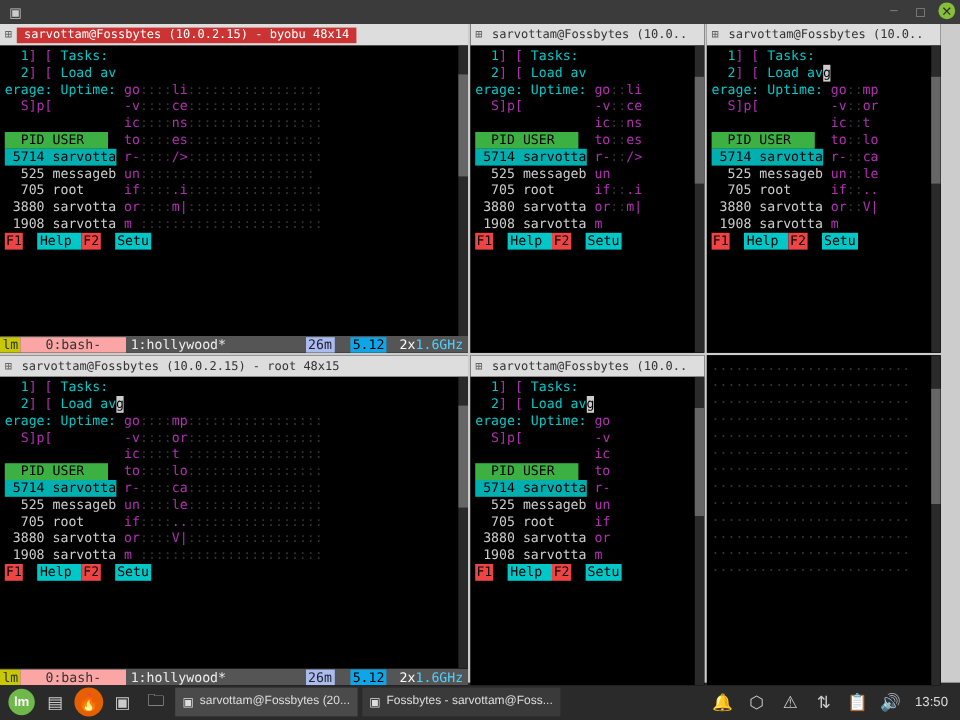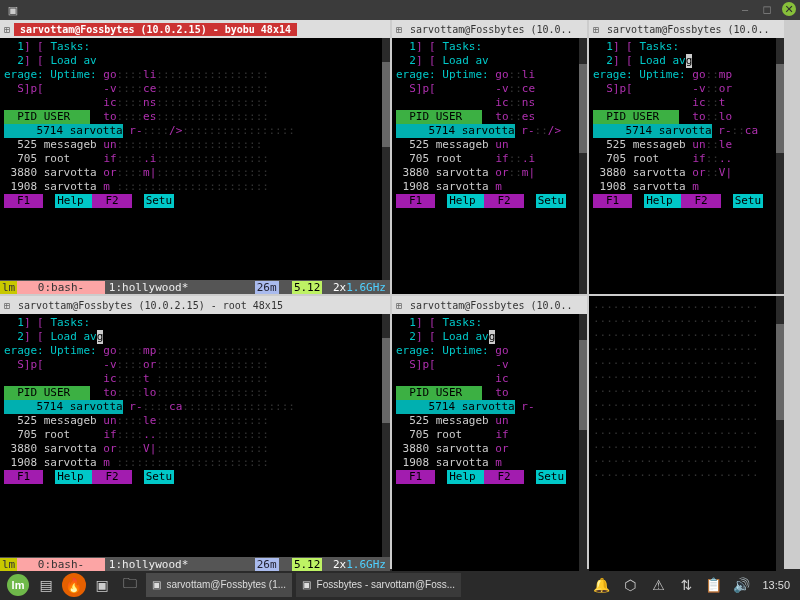--- a/index.html
+++ b/index.html
@@ -53,53 +53,52 @@
   font-size: 10px;
   white-space: nowrap;
   overflow: hidden;
 }
 .byobu-header .splitglyph { color: #666; margin: 0 4px; }
 .byobu-header .titletxt { padding: 0 4px; }
 .byobu-header.redtitle .titletxt {
   background: #cc3333;
   color: #fff;
   padding: 1px 6px;
-  font-weight: bold;
 }
 .term-body {
   flex: 1;
   background: #000;
   padding: 2px 4px;
   overflow: hidden;
   position: relative;
 }
 .tline { display: flex; white-space: pre; line-height: 14px; height: 14px; }
 .cyan { color: #00c8c8; }
 .mag { color: #b030b0; }
 .wht { color: #ccc; }
 .dotbg { color: #333; }
 .pidhdr { background: #3cb043; color: #000; }
-.row-high { background: #00b0b0; color: #000; padding-left: 26px; }
+.row-high { background: #00b0b0; color: #000; }
 .cursor-block { background: #ccc; color: #000; }
 .helpbar { display: flex; }
-.helpbar .fkey { color: #000; background: #a21caf; padding: 0 13px; }
+.helpbar .fkey { color: #000; background: #ef4444; padding: 0 1px; }
 .helpbar .fact { color: #000; background: #00c8c8; padding: 0 2px; margin-left: 12px; }
 .status-line {
   height: 14px;
   display: flex;
   background: #555;
   color: #ccc;
   align-items: center;
   white-space: pre;
 }
 .status-line .seg-lm { background: #c8c800; color: #333; padding: 0 2px; }
 .status-line .seg-bash { background: #fca5a5; color: #333; padding: 0 14px; }
 .status-line .seg-holly { background: #555; color: #eee; padding: 0 4px; }
 .status-line .seg-time { background: #aabbee; color: #223; padding: 0 2px; }
-.status-line .seg-load { background: #bef264; color: #000; padding: 0 2px; }
+.status-line .seg-load { background: #0ea5e9; color: #000; padding: 0 2px; }
 .status-line .seg-cpu { color: #fff; padding: 0 4px; }
 .status-line .seg-cpu .hz { color: #4fd0ff; }
 .taskbar {
   height: 31px;
   background: #2a2a2a;
   display: flex;
   align-items: center;
   gap: 4px;
   padding: 0 6px;
   font-family: sans-serif;
@@ -310,21 +309,21 @@
 <div class="taskbar">
   <span class="tb-icon">
       <span class="tb-mint">lm</span>
     </span>
   <span class="tb-icon">▤</span>
   <span class="tb-icon tb-ff">🔥</span>
   <span class="tb-icon">▣</span>
   <span class="tb-icon">🗀</span>
   <div class="tb-task active">
     <span>▣</span>
-    <span>sarvottam@Fossbytes (1...</span>
+    <span>sarvottam@Fossbytes (20...</span>
   </div>
   <div class="tb-task">
     <span>▣</span>
     <span>Fossbytes - sarvottam@Foss...</span>
   </div>
   <div class="tb-spacer"></div>
   <span class="tb-icon">🔔</span>
   <span class="tb-icon">⬡</span>
   <span class="tb-icon">⚠</span>
   <span class="tb-icon">⇅</span>

